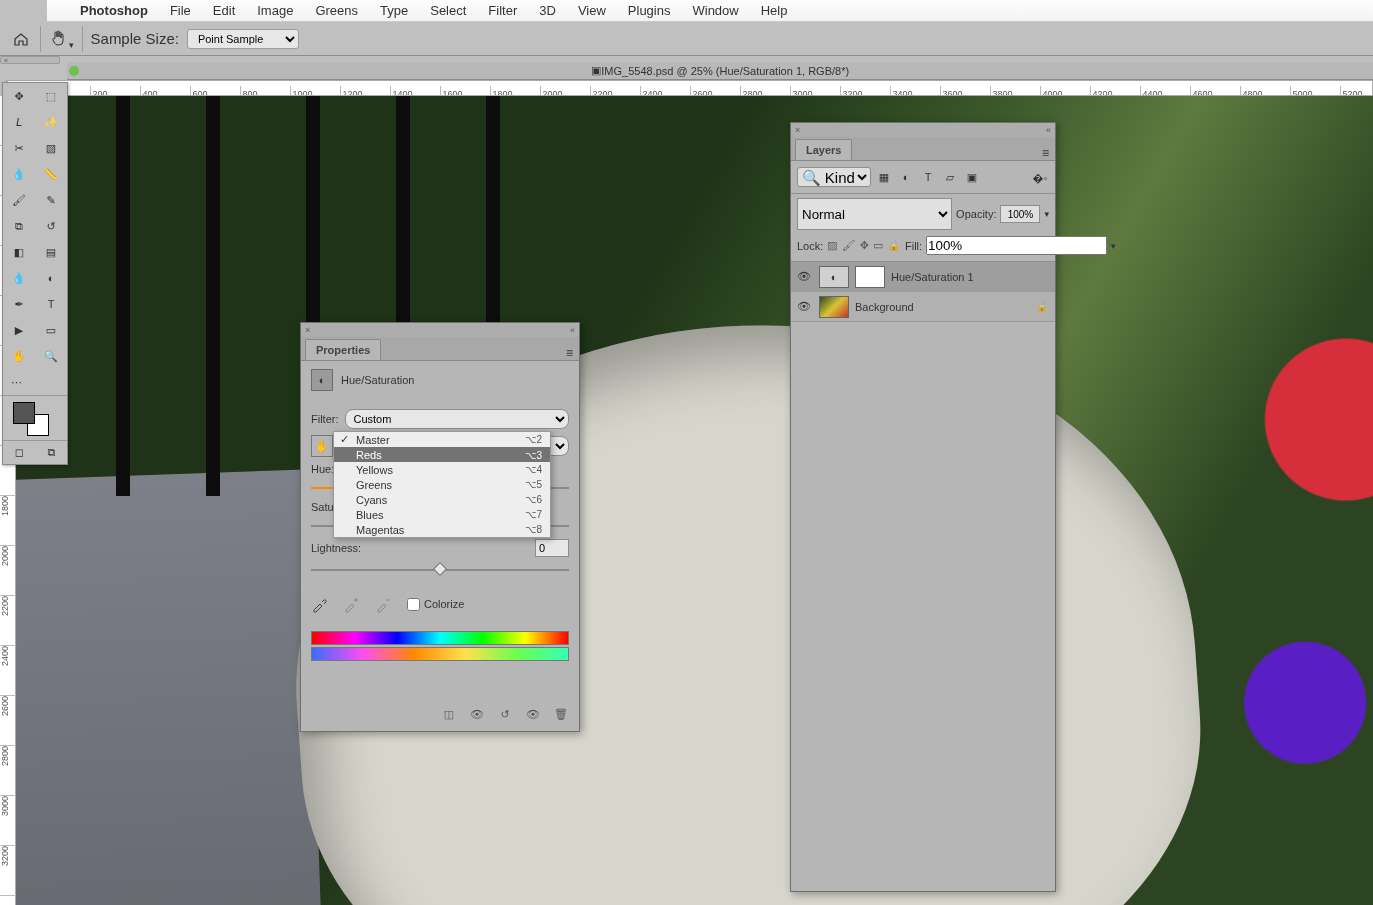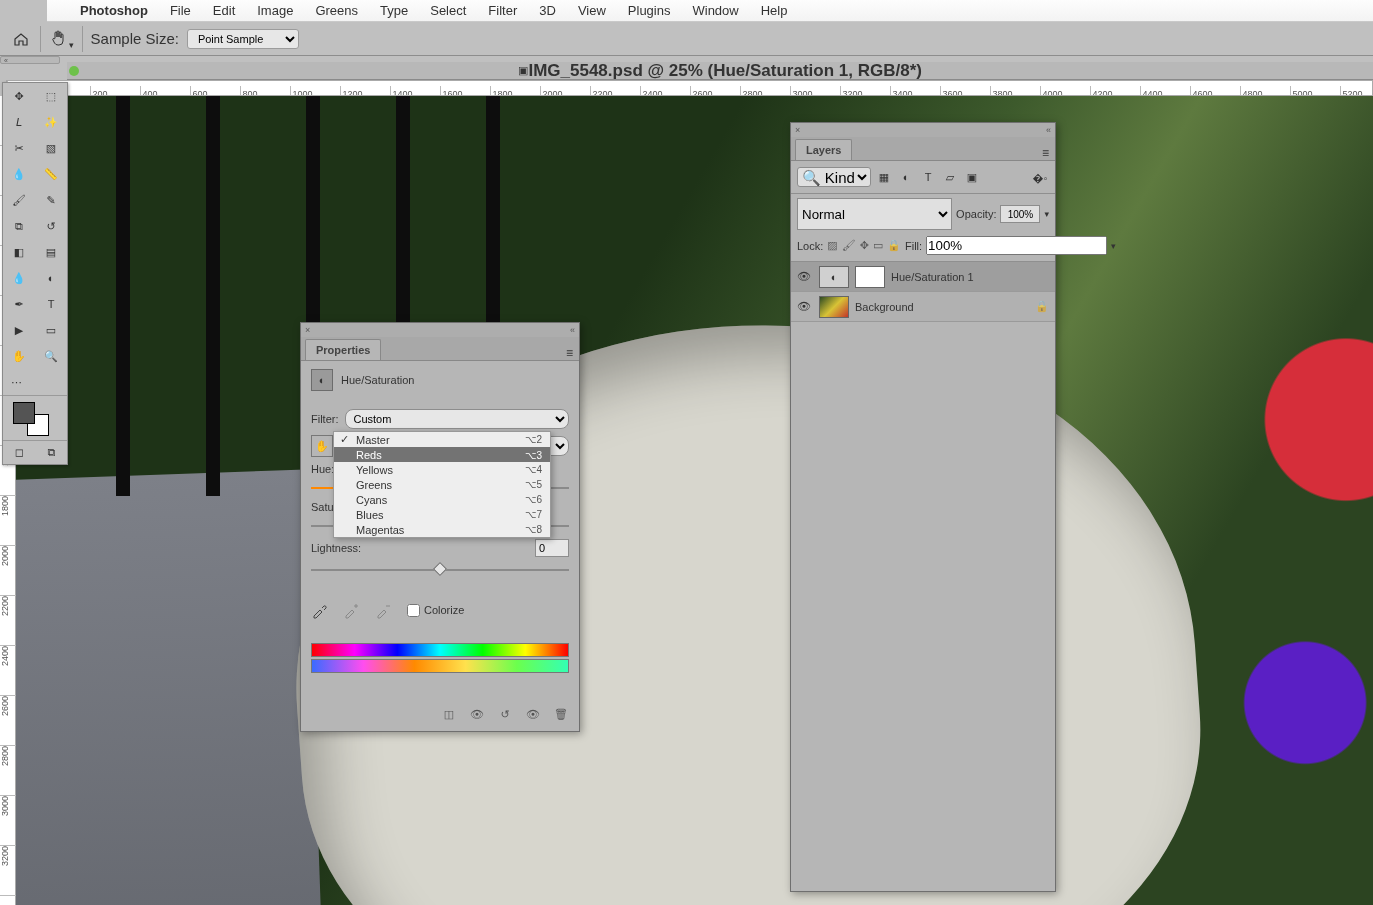--- a/index.html
+++ b/index.html
@@ -17,21 +17,21 @@
 .optbar .vdiv { width:1px; height:26px; background:#9a9a9a; }
 .optbar .label { font-size:15px; }
 .optbar select { height:20px; font-size:11px; background:#e7e7e7; border:1px solid #9c9c9c; border-radius:3px; padding:0 18px 0 6px; }
 
 
 .collapse-strip { position:absolute; top:56px; left:0; width:60px; height:8px; background:#b8b8b8; border:1px solid #9a9a9a; border-radius:2px; font-size:7px; text-align:left; padding-left:3px; color:#555; }
 
 
 .doctab { position:absolute; top:62px; left:67px; right:0; height:18px; background:#b8b8b8; border-bottom:1px solid #8a8a8a; display:flex; align-items:center; justify-content:center; }
 .doctab .dot { position:absolute; left:2px; top:4px; width:10px; height:10px; background:#6ec14b; border-radius:50%; }
-.doctab .title { font-size:17px; color:#333;font-weight:bold; }
+.doctab .title { font-size:11px; color:#333; }
 
 
 .ruler-h { position:absolute; top:80px; left:6px; right:0; height:16px; background:#fff; border:1px solid #aaa; font-size:9px; color:#555; overflow:hidden; white-space:nowrap; }
 .ruler-h span { display:inline-block; width:50px; text-align:left; border-left:1px solid #bbb; padding-left:2px; height:16px; line-height:16px; }
 .ruler-v { position:absolute; top:96px; left:0; width:16px; bottom:0; background:#fff; border-right:1px solid #aaa; font-size:9px; color:#555; }
 .ruler-v span { display:block; height:50px; width:16px; border-top:1px solid #bbb; writing-mode:vertical-rl; transform:rotate(180deg); text-align:right; padding-top:2px; }
 
 
 .canvas { position:absolute; top:96px; left:16px; right:0; bottom:0; background:#253a1f; overflow:hidden; }
 .canvas .sky { position:absolute; inset:0; background:
@@ -69,21 +69,21 @@
 .props .hdr { display:flex; align-items:center; gap:8px; padding:8px 10px; }
 .props .hdr .ico { width:22px; height:22px; background:#9a9a9a; border:1px solid #6c6c6c; display:flex; align-items:center; justify-content:center; }
 .props .body { padding:4px 10px 10px; }
 .props .row { display:flex; align-items:center; gap:6px; margin:6px 0; font-size:11px; }
 .props select { flex:1; height:20px; background:#e7e7e7; border:1px solid #8d8d8d; border-radius:8px; font-size:11px; padding:0 4px; }
 .props .num { width:34px; height:18px; background:#e7e7e7; border:1px solid #8d8d8d; font-size:11px; text-align:left; padding:0 3px; }
 .slider-track { position:relative; height:14px; margin:0 0 4px; }
 .slider-track .line { position:absolute; top:6px; left:0; right:0; height:2px; background:#8a8a8a; }
 .slider-track .line.orange { background:linear-gradient(to right,#ff8800 0 50%, #8a8a8a 50%); }
 .slider-track .thumb { position:absolute; top:1px; width:10px; height:10px; background:#e7e7e7; border:1px solid #666; transform:translateX(-50%) rotate(45deg); }
-.eyed { display:flex; gap:14px; align-items:center; margin:24px 0; }
+.eyed { display:flex; gap:14px; align-items:center; margin:18px 0; }
 .eyed .e { width:18px; height:18px; cursor:pointer; }
 .gradbar { height:14px; margin:8px 0; background:linear-gradient(to right,red,magenta,blue,cyan,lime,yellow,red); border:1px solid #777; }
 .gradbar + .gradbar { margin-top:-6px; background:linear-gradient(to right,#3a6bff,#ff4df0,#ff8a00,#ffe14d,#6bff4d,#34ffb3); }
 .footbtns { position:absolute; bottom:8px; right:8px; display:flex; gap:8px; }
 .footbtns .b { width:20px; height:18px; display:flex; align-items:center; justify-content:center; cursor:pointer; opacity:.75; }
 
 
 .dropdown { position:absolute; top:431px; left:333px; width:218px; background:#eee; border:1px solid #999; box-shadow:2px 2px 6px rgba(0,0,0,.3); font-size:11px; z-index:50; }
 .dropdown .opt { display:flex; align-items:center; padding:1px 8px 1px 22px; position:relative; height:15px; }
 .dropdown .opt .chk { position:absolute; left:6px; }

